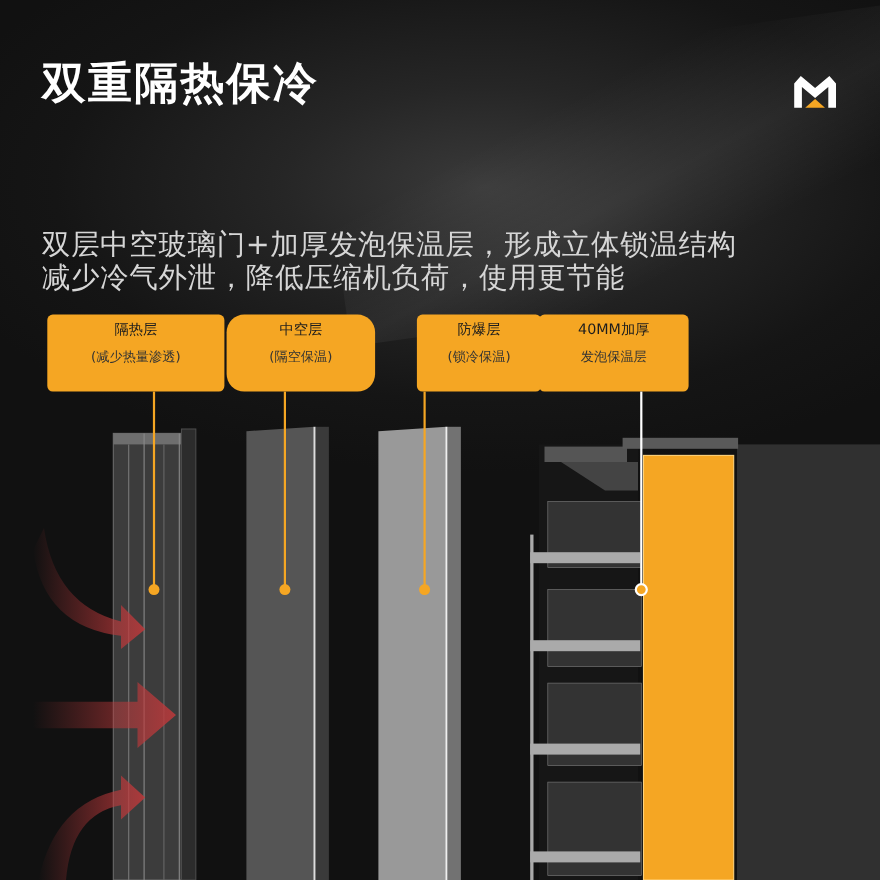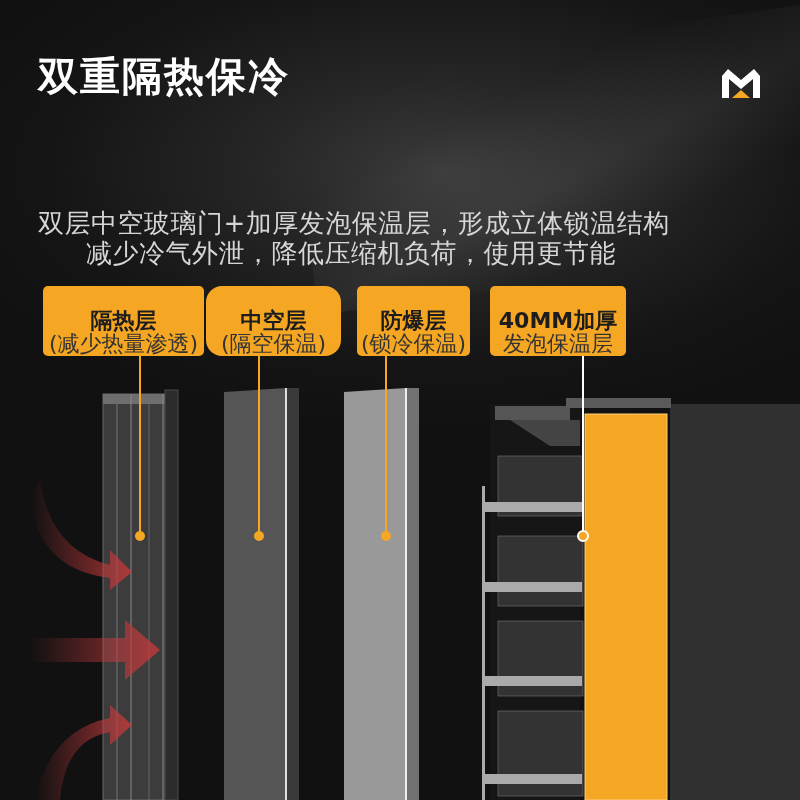--- a/index.html
+++ b/index.html
@@ -4,25 +4,25 @@
 <style>
   * { margin: 0; padding: 0; box-sizing: border-box; }
   body { width: 800px; height: 800px; overflow: hidden; background: #111; font-family: "DejaVu Sans", "Liberation Sans", sans-serif; }
   .stage { position: relative; width: 800px; height: 800px; overflow: hidden;
     background: radial-gradient(ellipse 520px 260px at 440px 170px, #3a3a3a 0%, #262626 35%, #151515 75%, #111 100%); }
   .sheen { position: absolute; left: 300px; top: 40px; width: 520px; height: 240px;
     background: linear-gradient(160deg, rgba(255,255,255,0) 30%, rgba(255,255,255,0.06) 55%, rgba(255,255,255,0) 75%); transform: rotate(-8deg); }
   .title { position: absolute; left: 38px; color: #fff; font-weight: bold; font-size: 40px; letter-spacing: 2px; line-height: 1; }
   .t1 { top: 56px; } .t2 { top: 128px; }
   .sub { position: absolute; left: 38px; color: #d6d6d6; font-size: 26px; line-height: 1; letter-spacing: 0.5px; }
-  .s1 { top: 210px; } .s2 { top: 240px; margin-left: 48px; }
+  .s1 { top: 210px; } .s2 { top: 240px; }
   .logo { position: absolute; left: 720px; top: 66px; width: 42px; height: 34px; }
   .card { position: absolute; top: 286px; height: 70px; background: #f5a623; border-radius: 5px; text-align: center; color: #1d1d1d; }
-  .card .h { font-weight: bold; font-size: 22px; margin-top: 24px; line-height: 22px; }
-  .card .d { font-size: 22px; line-height: 24px; color: #333; }
+  .card .h { font-weight: normal; font-size: 13px; margin-top: 4px; line-height: 22px; }
+  .card .d { font-size: 12px; line-height: 24px; color: #333; }
   .line { position: absolute; width: 2px; background: #f5a623; }
   .dot { position: absolute; width: 10px; height: 10px; border-radius: 50%; background: #f5a623; }
   .dot.ring { background: #f5a623; border: 2px solid #fff; width: 12px; height: 12px; }
   .panel { position: absolute; }
   .arrow { position: absolute; }
 </style>
 </head>
 <body>
 
 <div class="stage">
@@ -39,21 +39,21 @@
   </svg>
 
   <div class="card" style="left:43px;width:161px;">
     <div class="h">隔热层</div>
     <div class="d">(减少热量渗透)</div>
   </div>
   <div class="card" style="left:206px;width:135px;border-radius:16px;">
     <div class="h">中空层</div>
     <div class="d">(隔空保温)</div>
   </div>
-  <div class="card" style="left:357px;width:113px;">
+  <div class="card" style="left:379px;width:113px;">
     <div class="h">防爆层</div>
     <div class="d">(锁冷保温)</div>
   </div>
   <div class="card" style="left:490px;width:136px;">
     <div class="h">40MM加厚</div>
     <div class="d">发泡保温层</div>
   </div>
 
   <svg class="panel" style="left:100px;top:386px;" width="82" height="414">
     <rect x="3" y="8" width="62" height="406" fill="#3c3c3c" stroke="#6a6a6a"></rect>

